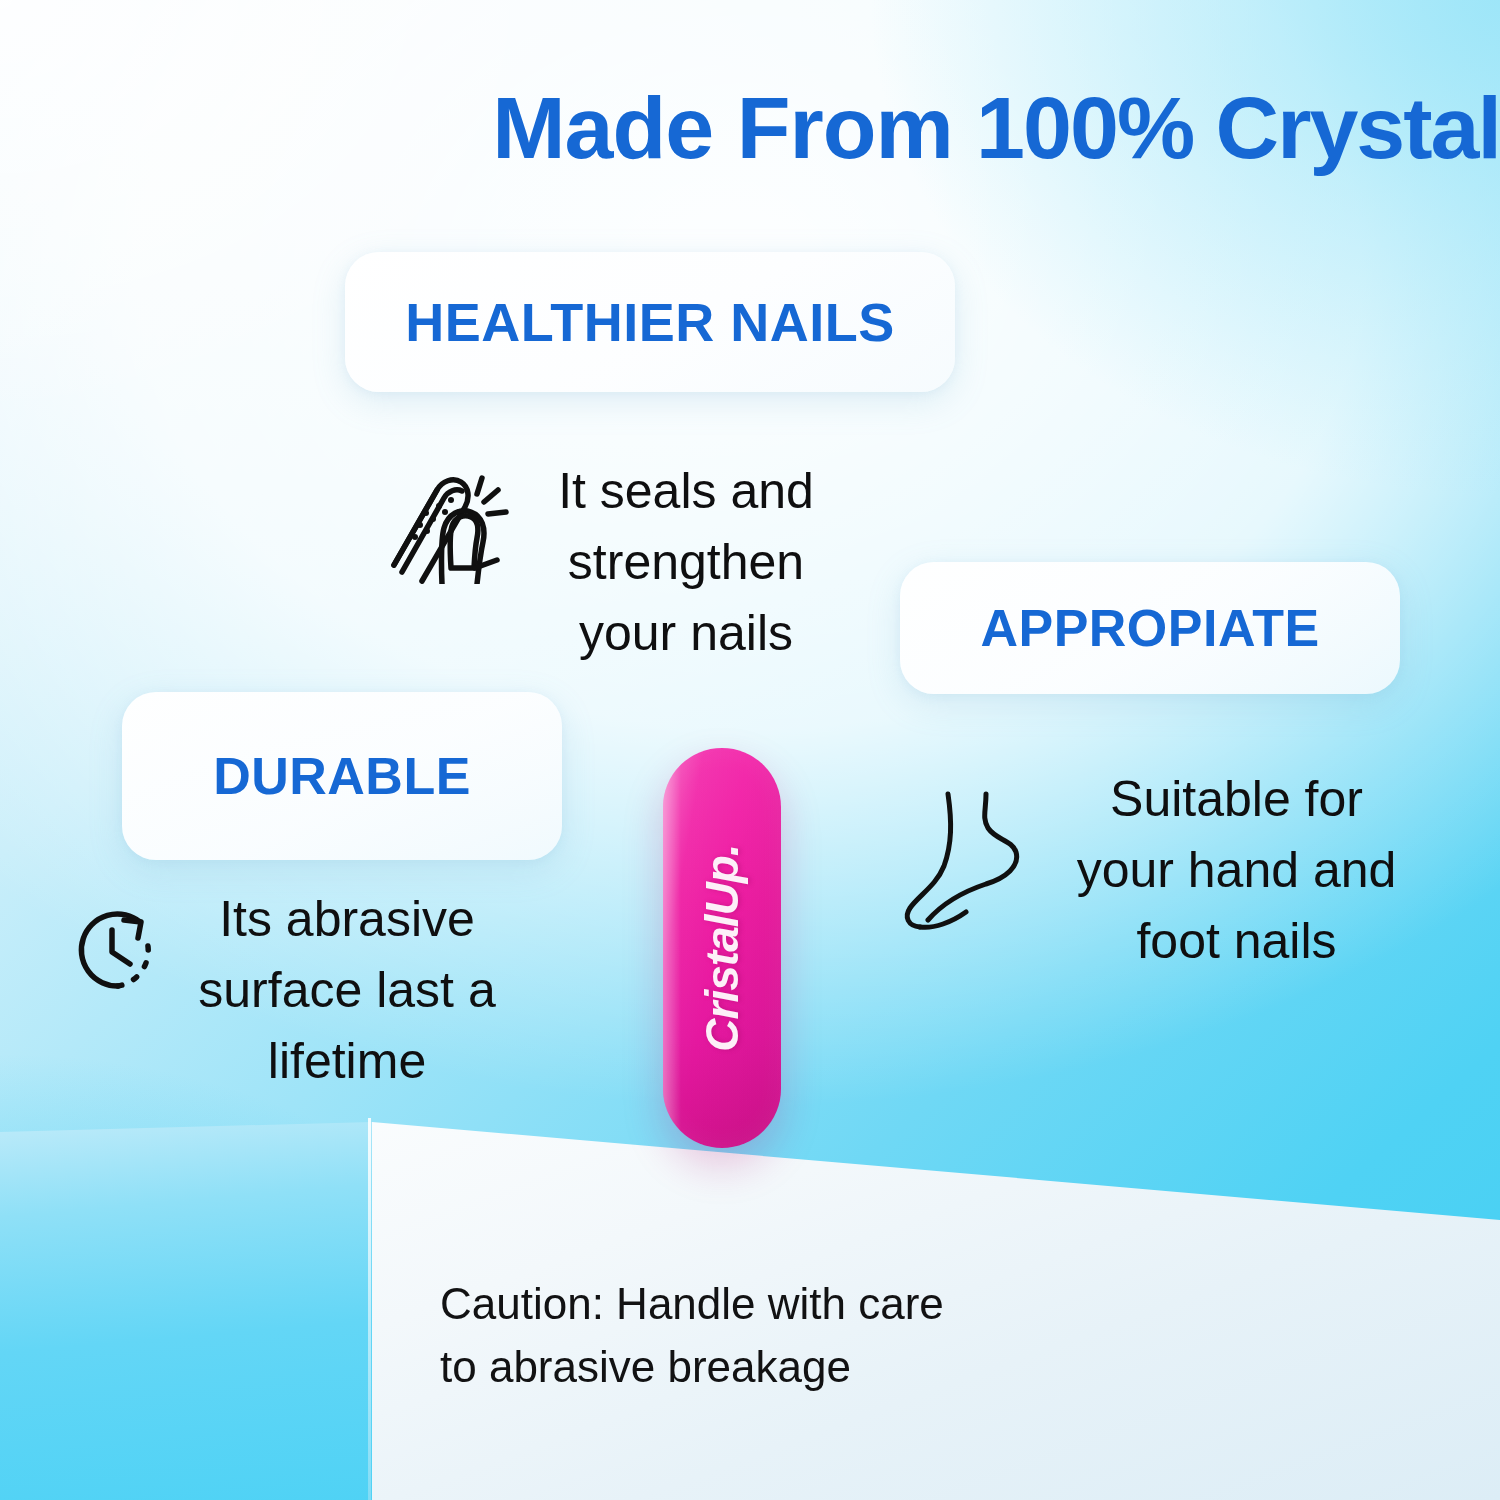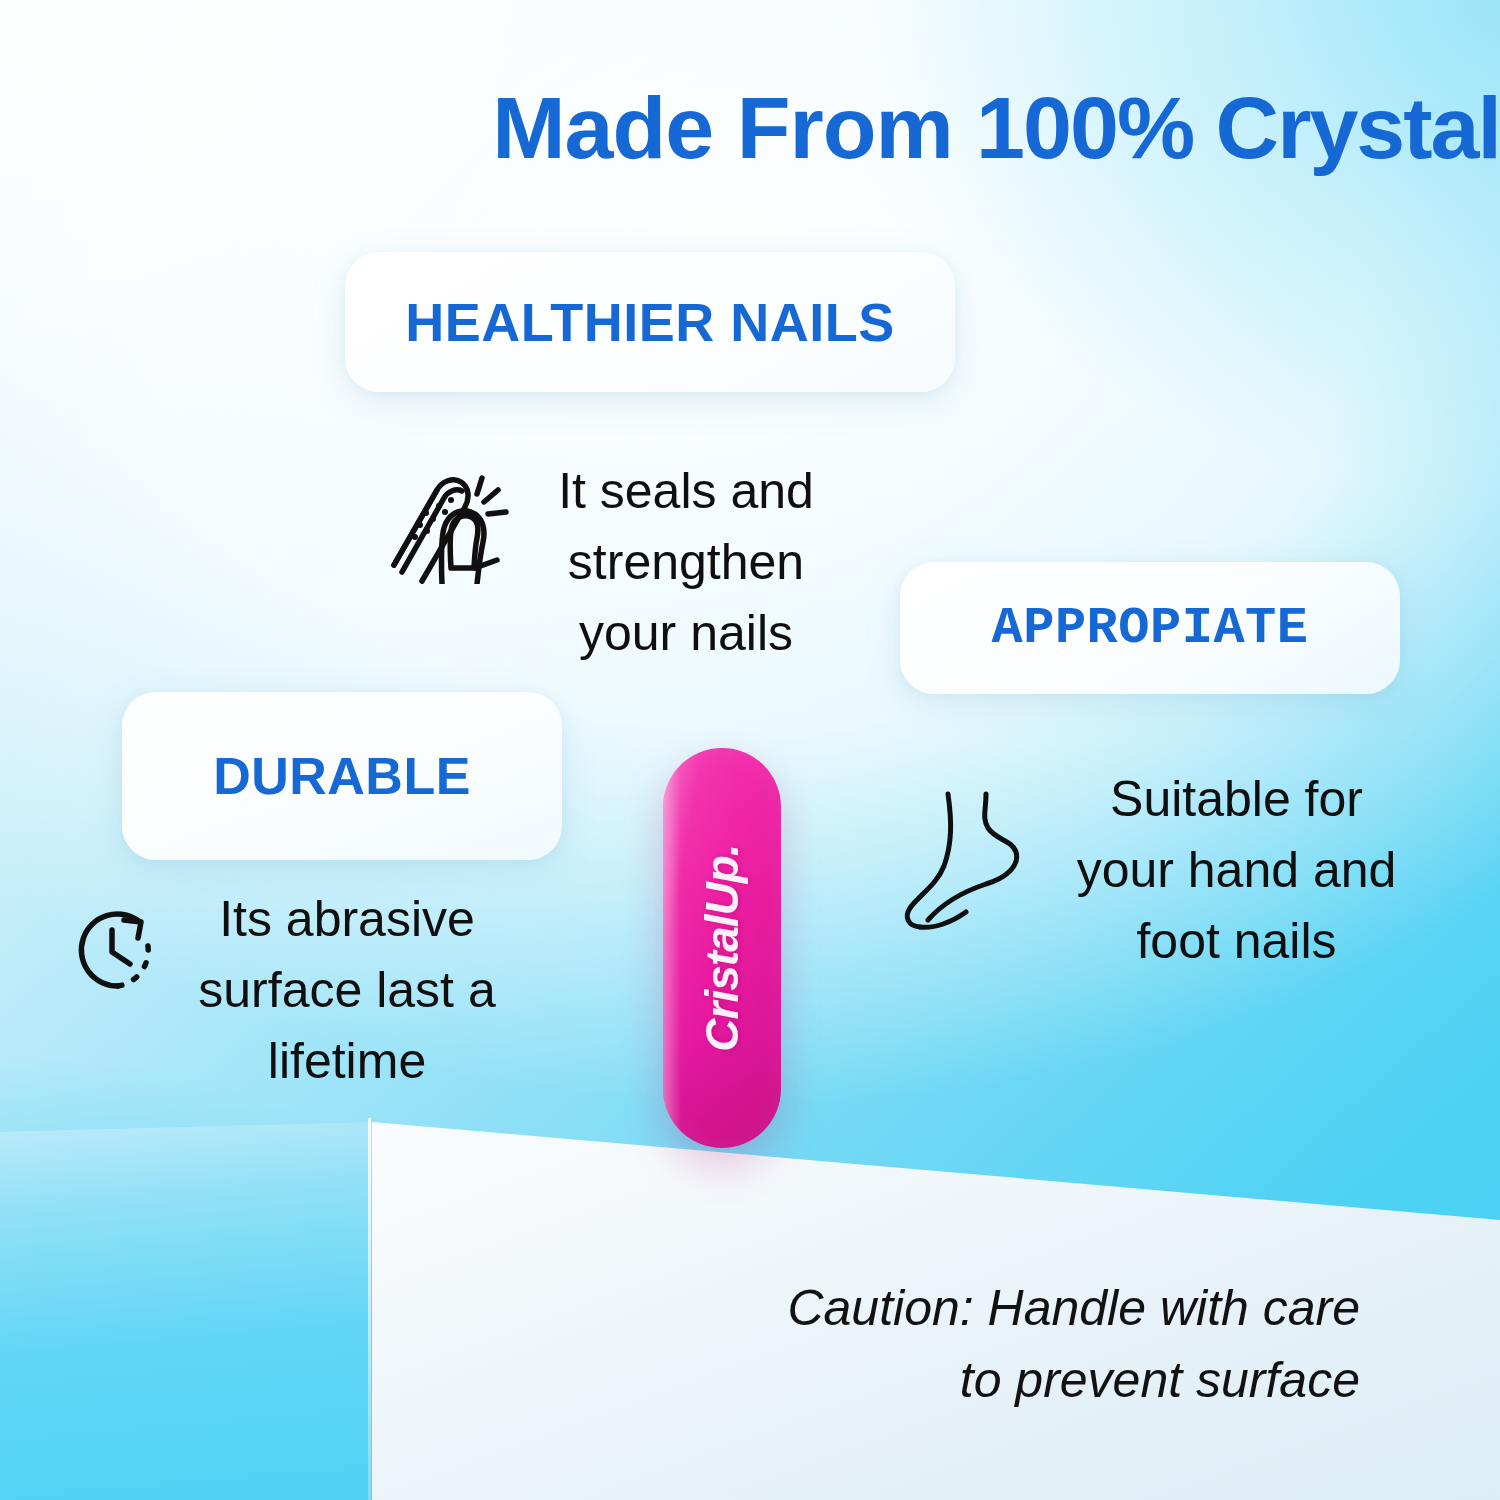--- a/index.html
+++ b/index.html
@@ -89,21 +89,21 @@
     align-items: center;
     justify-content: center;
     background: linear-gradient(150deg, rgba(255,255,255,0.97) 0%, rgba(253,254,255,0.92) 55%, rgba(246,251,254,0.86) 100%);
     border-radius: 34px;
     box-shadow: 0 10px 34px rgba(110,170,205,0.18), 0 2px 10px rgba(140,190,220,0.12);
     color: #1668d4;
     font-weight: 800;
     letter-spacing: 0.5px;
   }
   #card-healthier { left: 345px;  top: 252px; width: 610px;  height: 140px; font-size: 54px; }
-  #card-appropiate { left: 900px; top: 562px; width: 500px;  height: 132px; font-size: 52px; font-family: Liberation Mono, monospace; }
+  #card-appropiate { left: 900px; top: 562px; width: 500px;  height: 132px; font-size: 52px; }
   #card-durable   { left: 122px;  top: 692px; width: 440px;  height: 168px; font-size: 52px; }
 
   
   .feature { position: absolute; display: flex; align-items: flex-start; margin-top: 16px; }
   .feature .f-icon { flex: 0 0 auto; }
   .feature .f-text {
     color: #0f0f10;
     font-size: 50px;
     line-height: 1.42;
     font-weight: 400;
@@ -155,26 +155,25 @@
     letter-spacing: -1px;
     text-shadow: 0 2px 5px rgba(150,10,95,0.35);
   }
 
   
   .caution {
     position: absolute;
     left: 440px;
     top: 1272px;
     width: 920px;
-    text-align: right;
+    text-align: left;
     color: #121213;
-    font-size: 50px;
+    font-size: 44px;
     line-height: 1.44;
     font-weight: 400;
-    font-style: italic;
   }
   .caution span { display: block; }
 </style>
 </head>
 <body>
 
 <div id="stage">
 
   <div class="pedestal">
     <div class="ped-left"></div>
@@ -268,16 +267,16 @@
       <span>and foot nails</span>
     </div>
   </div>
 
   <div class="product">
     <span class="brand">CristalUp.</span>
   </div>
 
   <div class="caution">
     <span>Caution: Handle with care</span>
-    <span>to prevent surface</span>
+    <span>to abrasive breakage</span>
   </div>
 
 </div>
 
 </body></html>

